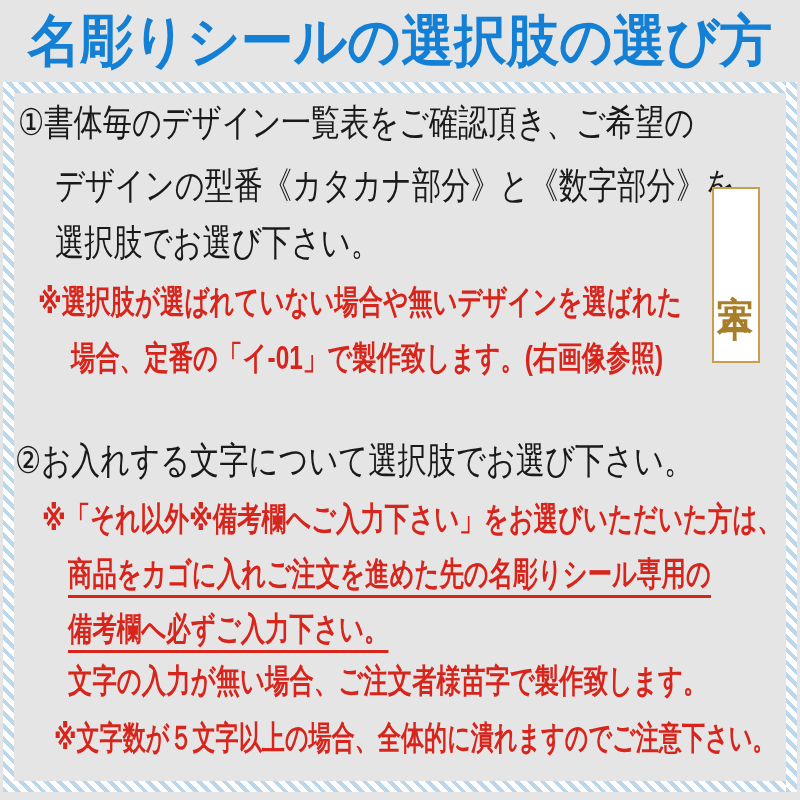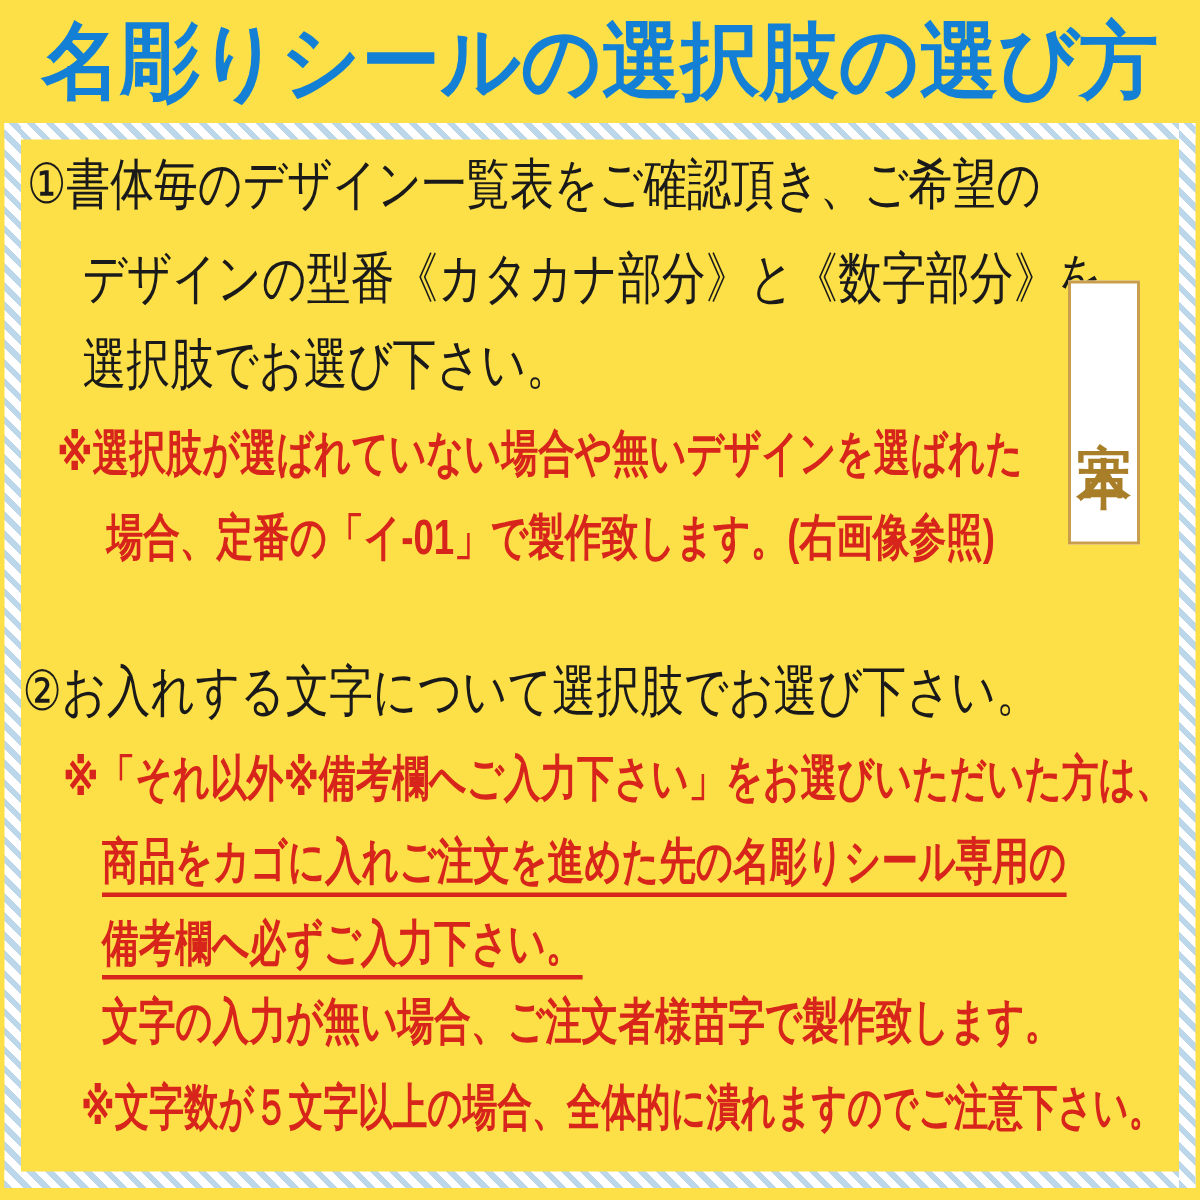--- a/index.html
+++ b/index.html
@@ -1,17 +1,17 @@
 <!DOCTYPE html>
 <html style="--title_blue: #1380D6; --stripe_blue: #BCD6EA; --note_red: #D8251C; --text_black: #1A1A1A; --gold_border: #C99F4E; --gold_text: #A97E28;"><head>
 <meta charset="utf-8">
 <style>
   html,body{margin:0;padding:0;background:#ffffff;}
   .page{
-    position:relative;width:800px;height:800px;overflow:hidden;background:#fde047;
+    position:relative;width:800px;height:800px;overflow:hidden;background:#e5e5e5;
     font-family:"Liberation Sans","DejaVu Sans",sans-serif;
   }
   
   .title{
     position:absolute;top:4px;left:0;width:800px;text-align:center;
     font-size:56px;font-weight:bold;color:var(--title_blue,#1380D6);
     white-space:nowrap;transform:scaleX(.94);transform-origin:50% 0;
     letter-spacing:0px;
   }
   

